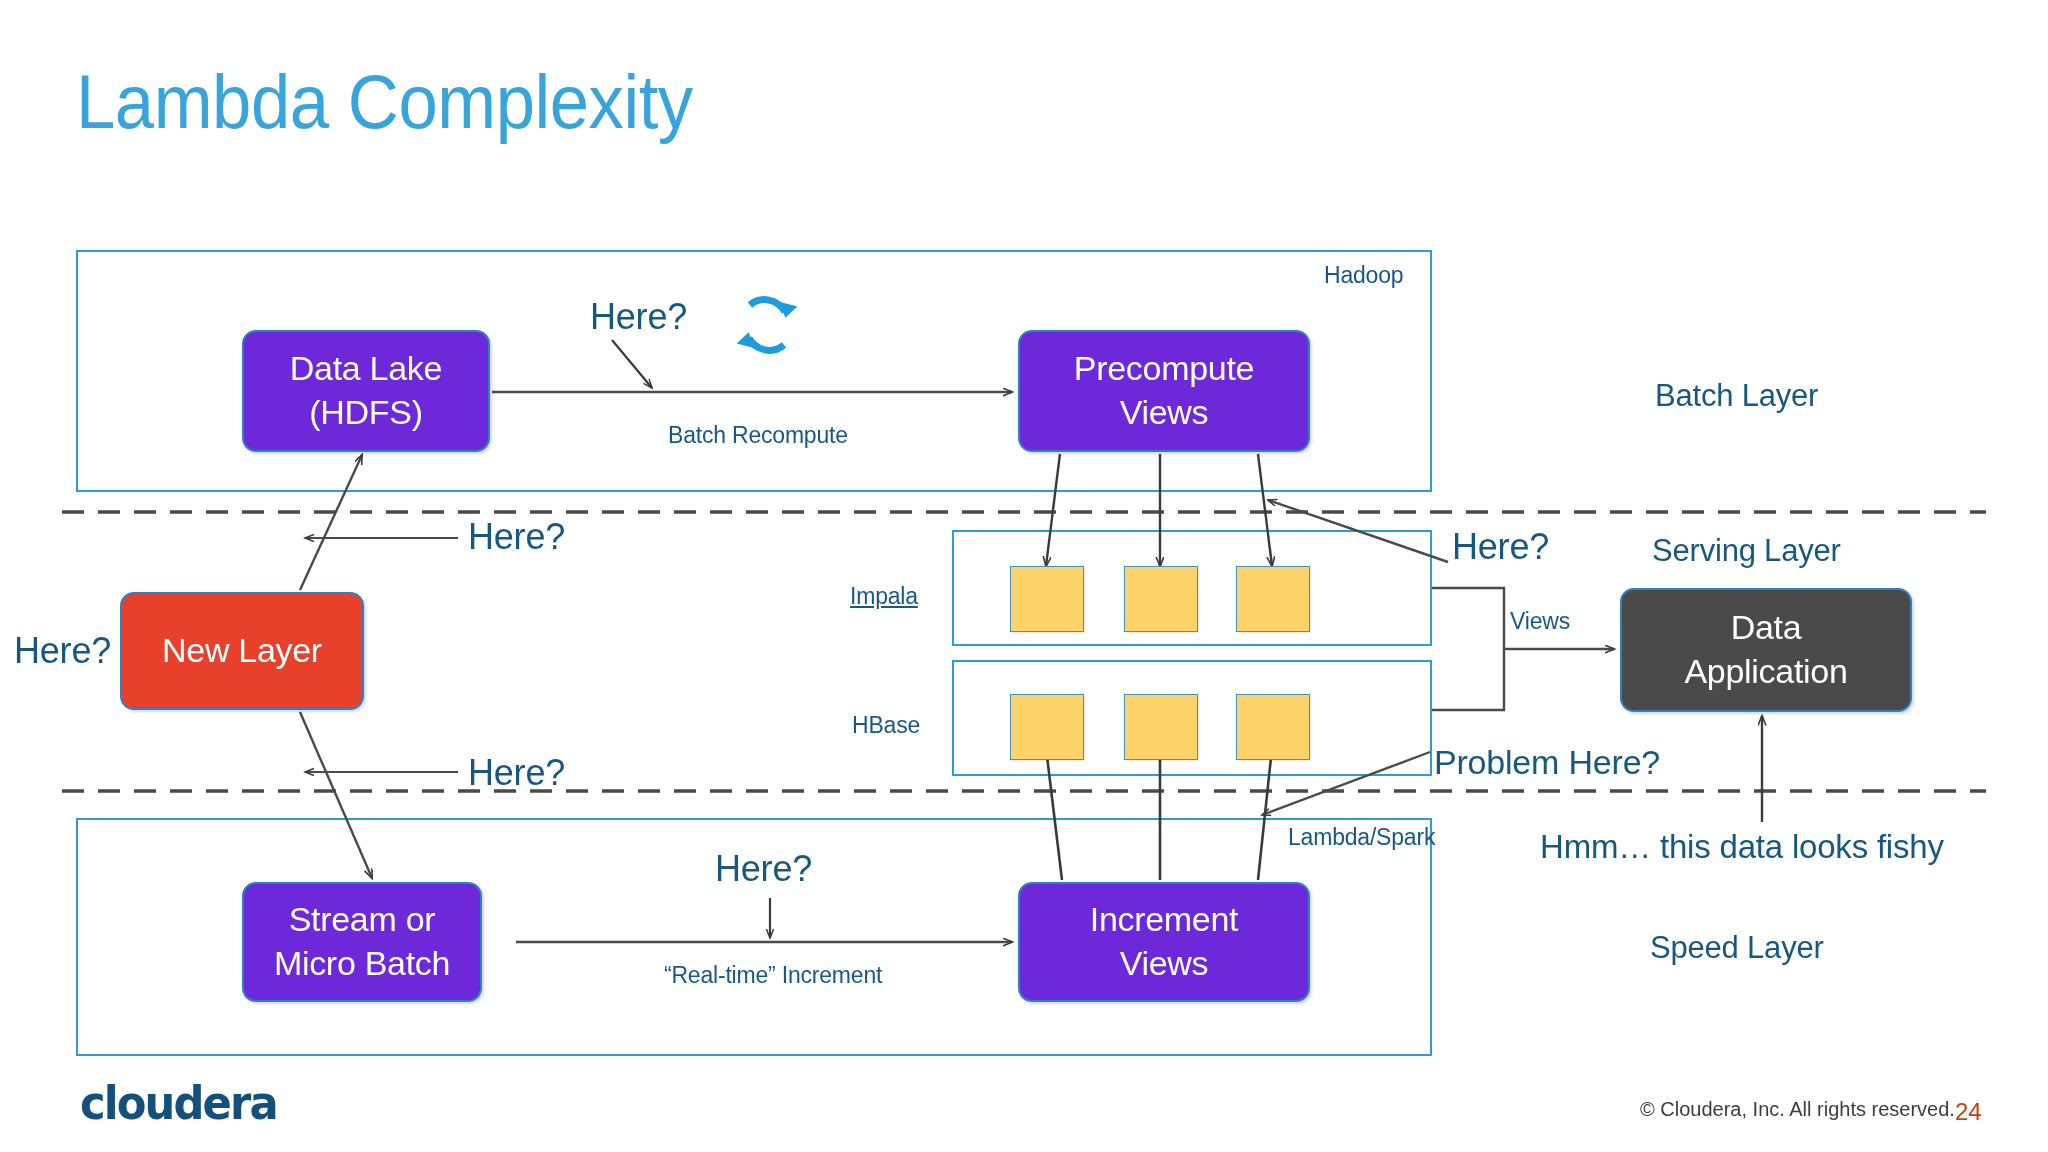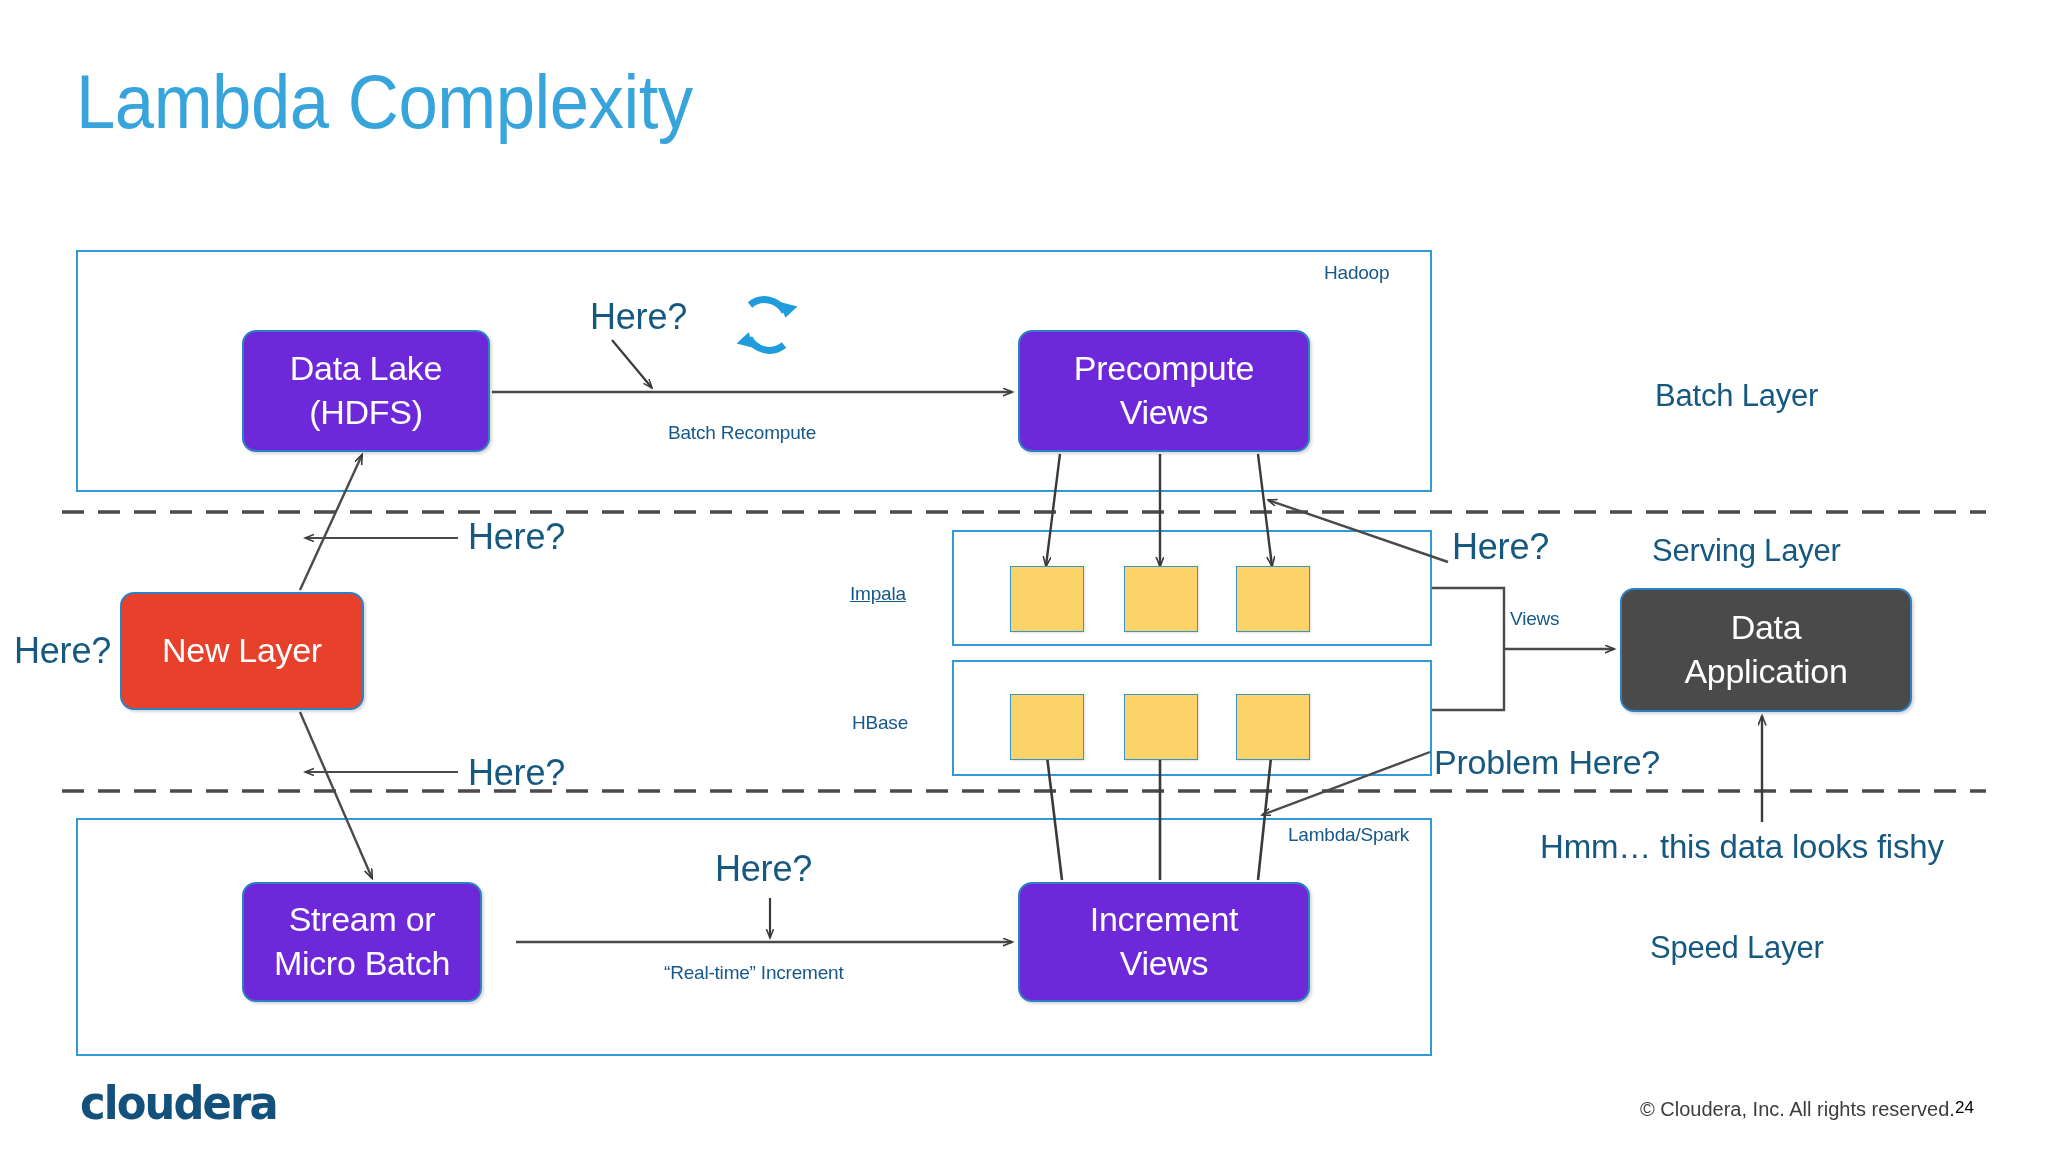--- a/index.html
+++ b/index.html
@@ -87,21 +87,21 @@
   }
 
   
   .lbl {
     color: #1A5E8A;
     font-family: "Liberation Sans", sans-serif;
     white-space: nowrap;
     letter-spacing: -0.2px;
   }
   .lbl-here     { font-size: 36px; color: #16587F; }
-  .lbl-small    { font-size: 19px; color: #17588A; }
+  .lbl-small    { font-size: 23px; color: #17588A; }
   .lbl-layer    { font-size: 31px; color: #16587F; }
   .lbl-note     { font-size: 33px; color: #16587F; }
   .lbl-problem  { font-size: 34px; color: #16587F; text-align: right; }
 
   
   #lbl-here-batch      { left: 590px;  top: 296px; }
   #lbl-here-newdata-up { left: 468px;  top: 516px; }
   #lbl-here-newdata-dn { left: 468px;  top: 752px; }
   #lbl-here-left       { left: 14px;   top: 630px; }
   #lbl-here-serving    { left: 1452px; top: 526px; }
@@ -137,22 +137,22 @@
   }
   #copyright {
     left: 1640px; top: 1098px;
     font-size: 20px;
     color: #3D3D3D;
     font-family: "Liberation Sans", sans-serif;
     white-space: nowrap;
   }
   #page-number {
     left: 1955px; top: 1098px;
-    font-size: 17px;
-    color: #000000;
+    font-size: 24px;
+    color: #c2410c;
     font-family: "Liberation Sans", sans-serif;
   }
 
   
   #wires {
     position: absolute; left: 0; top: 0;
     width: 2048px; height: 1152px;
     pointer-events: none;
   }
 </style>

